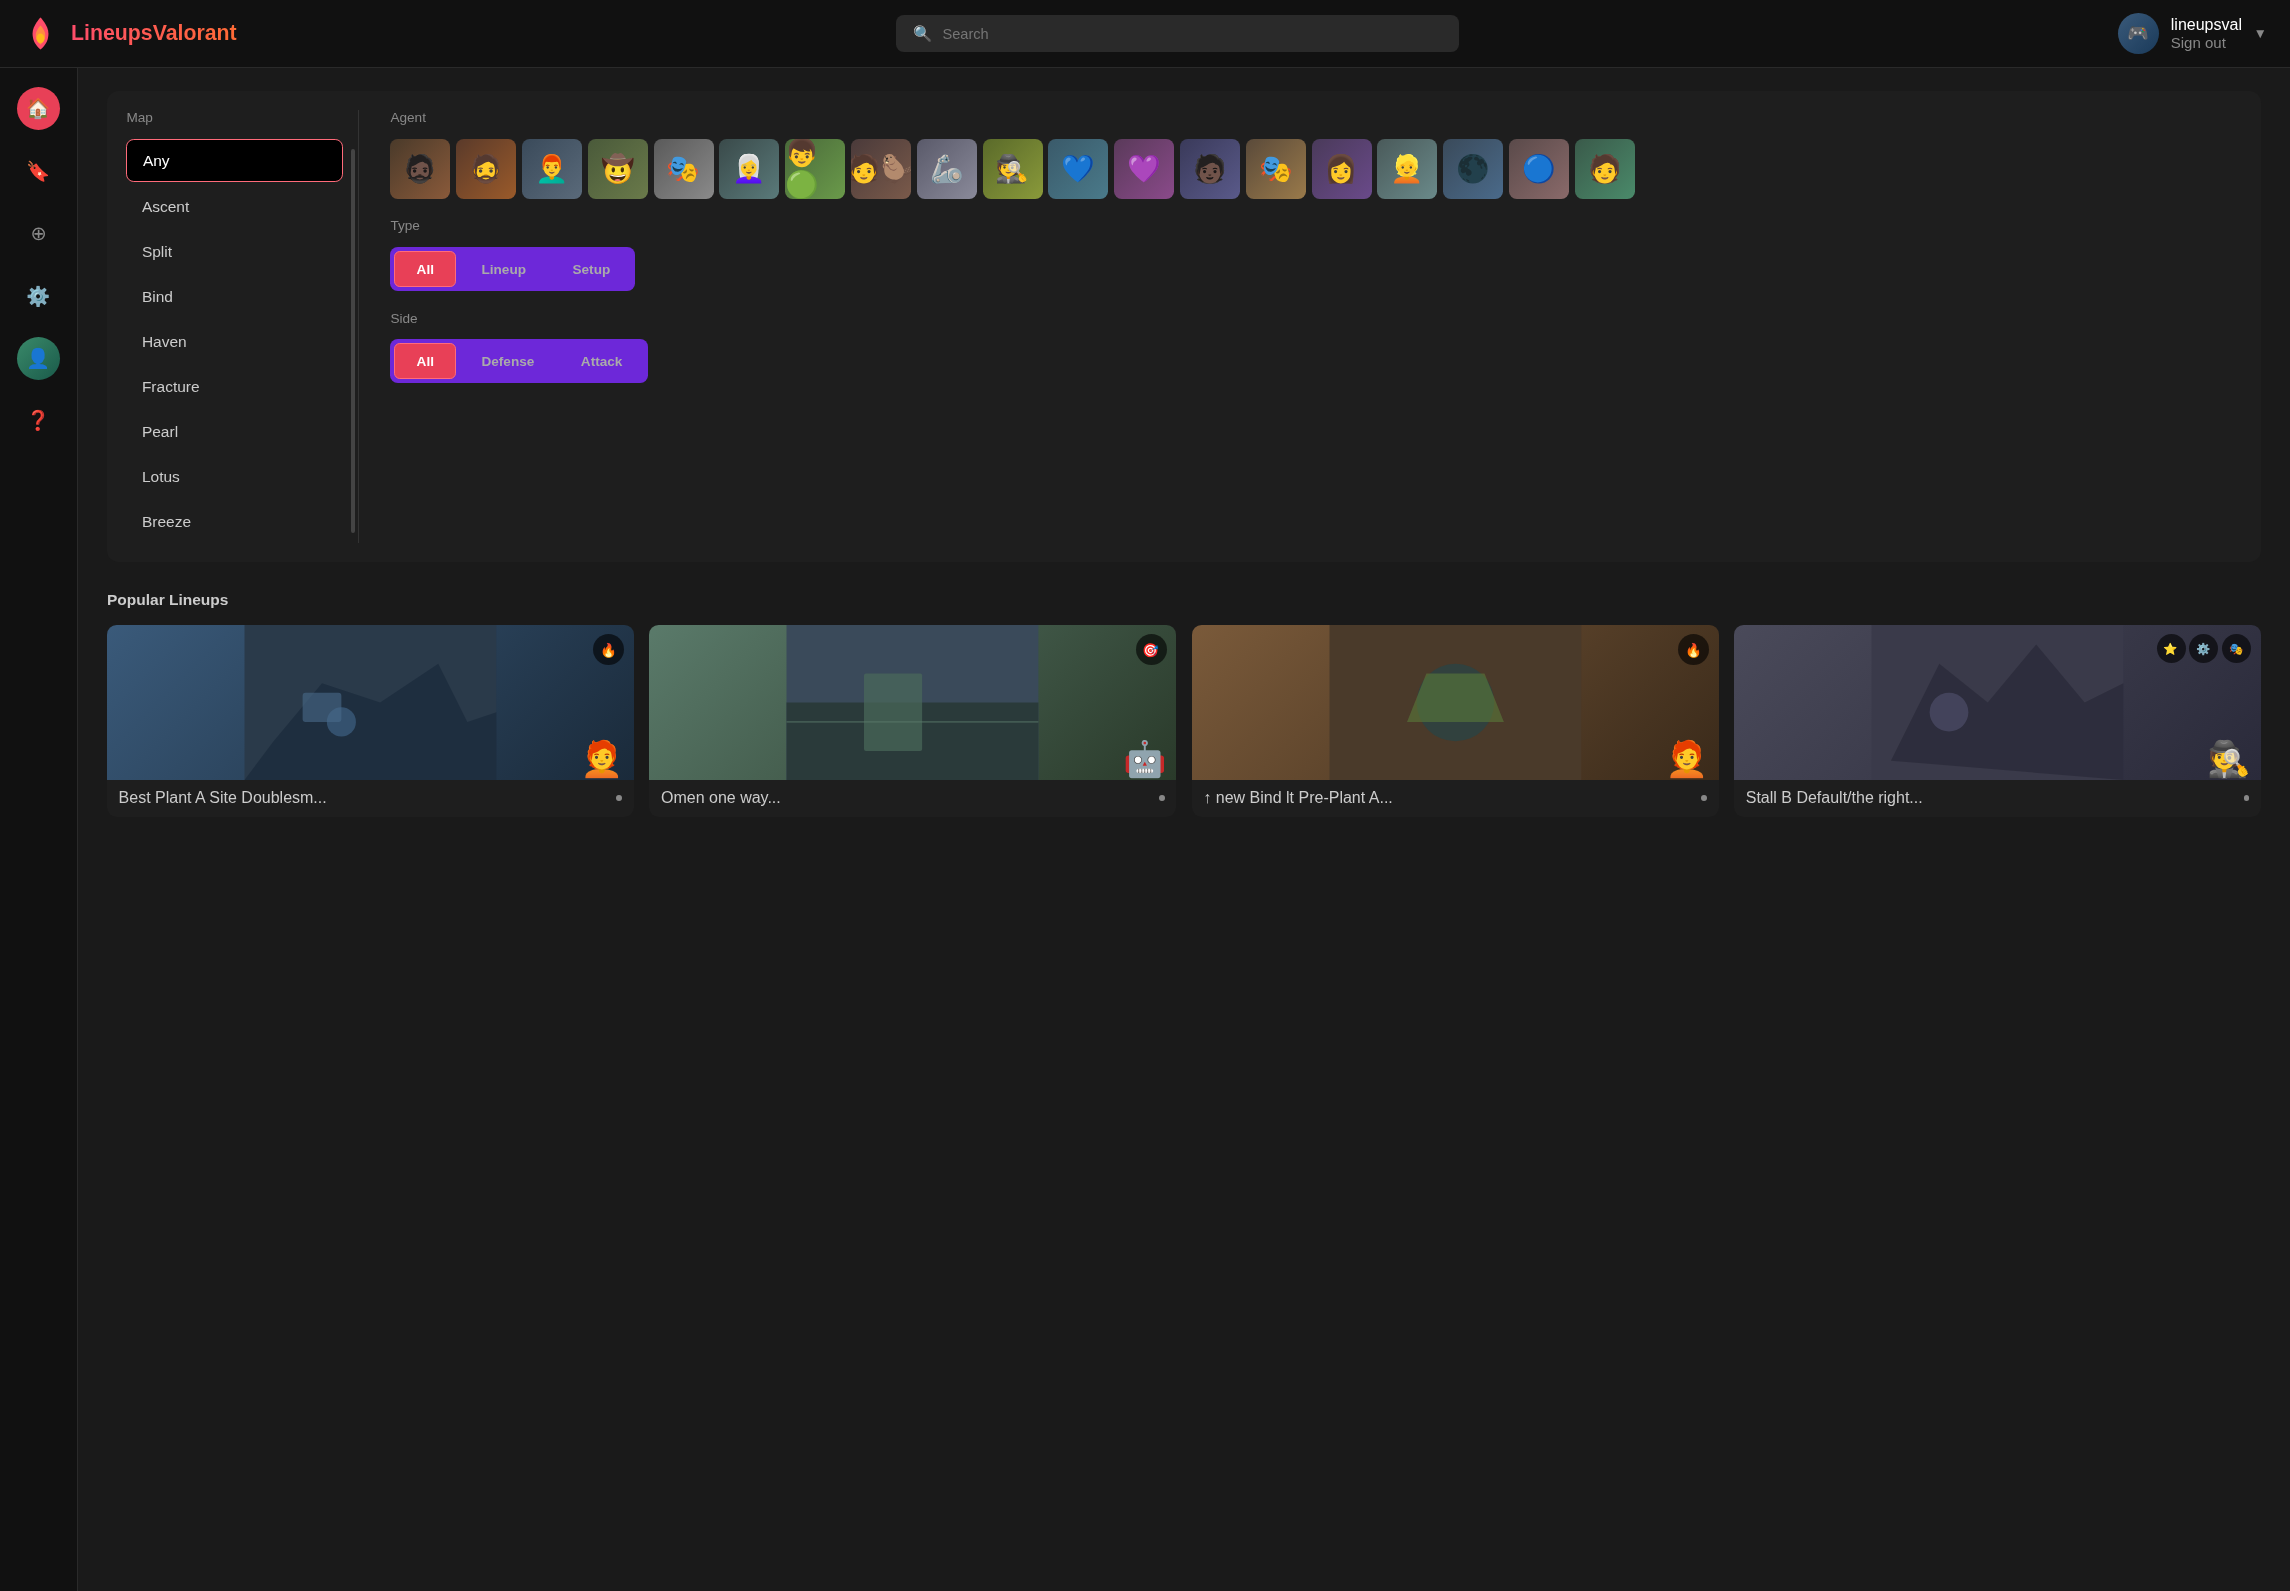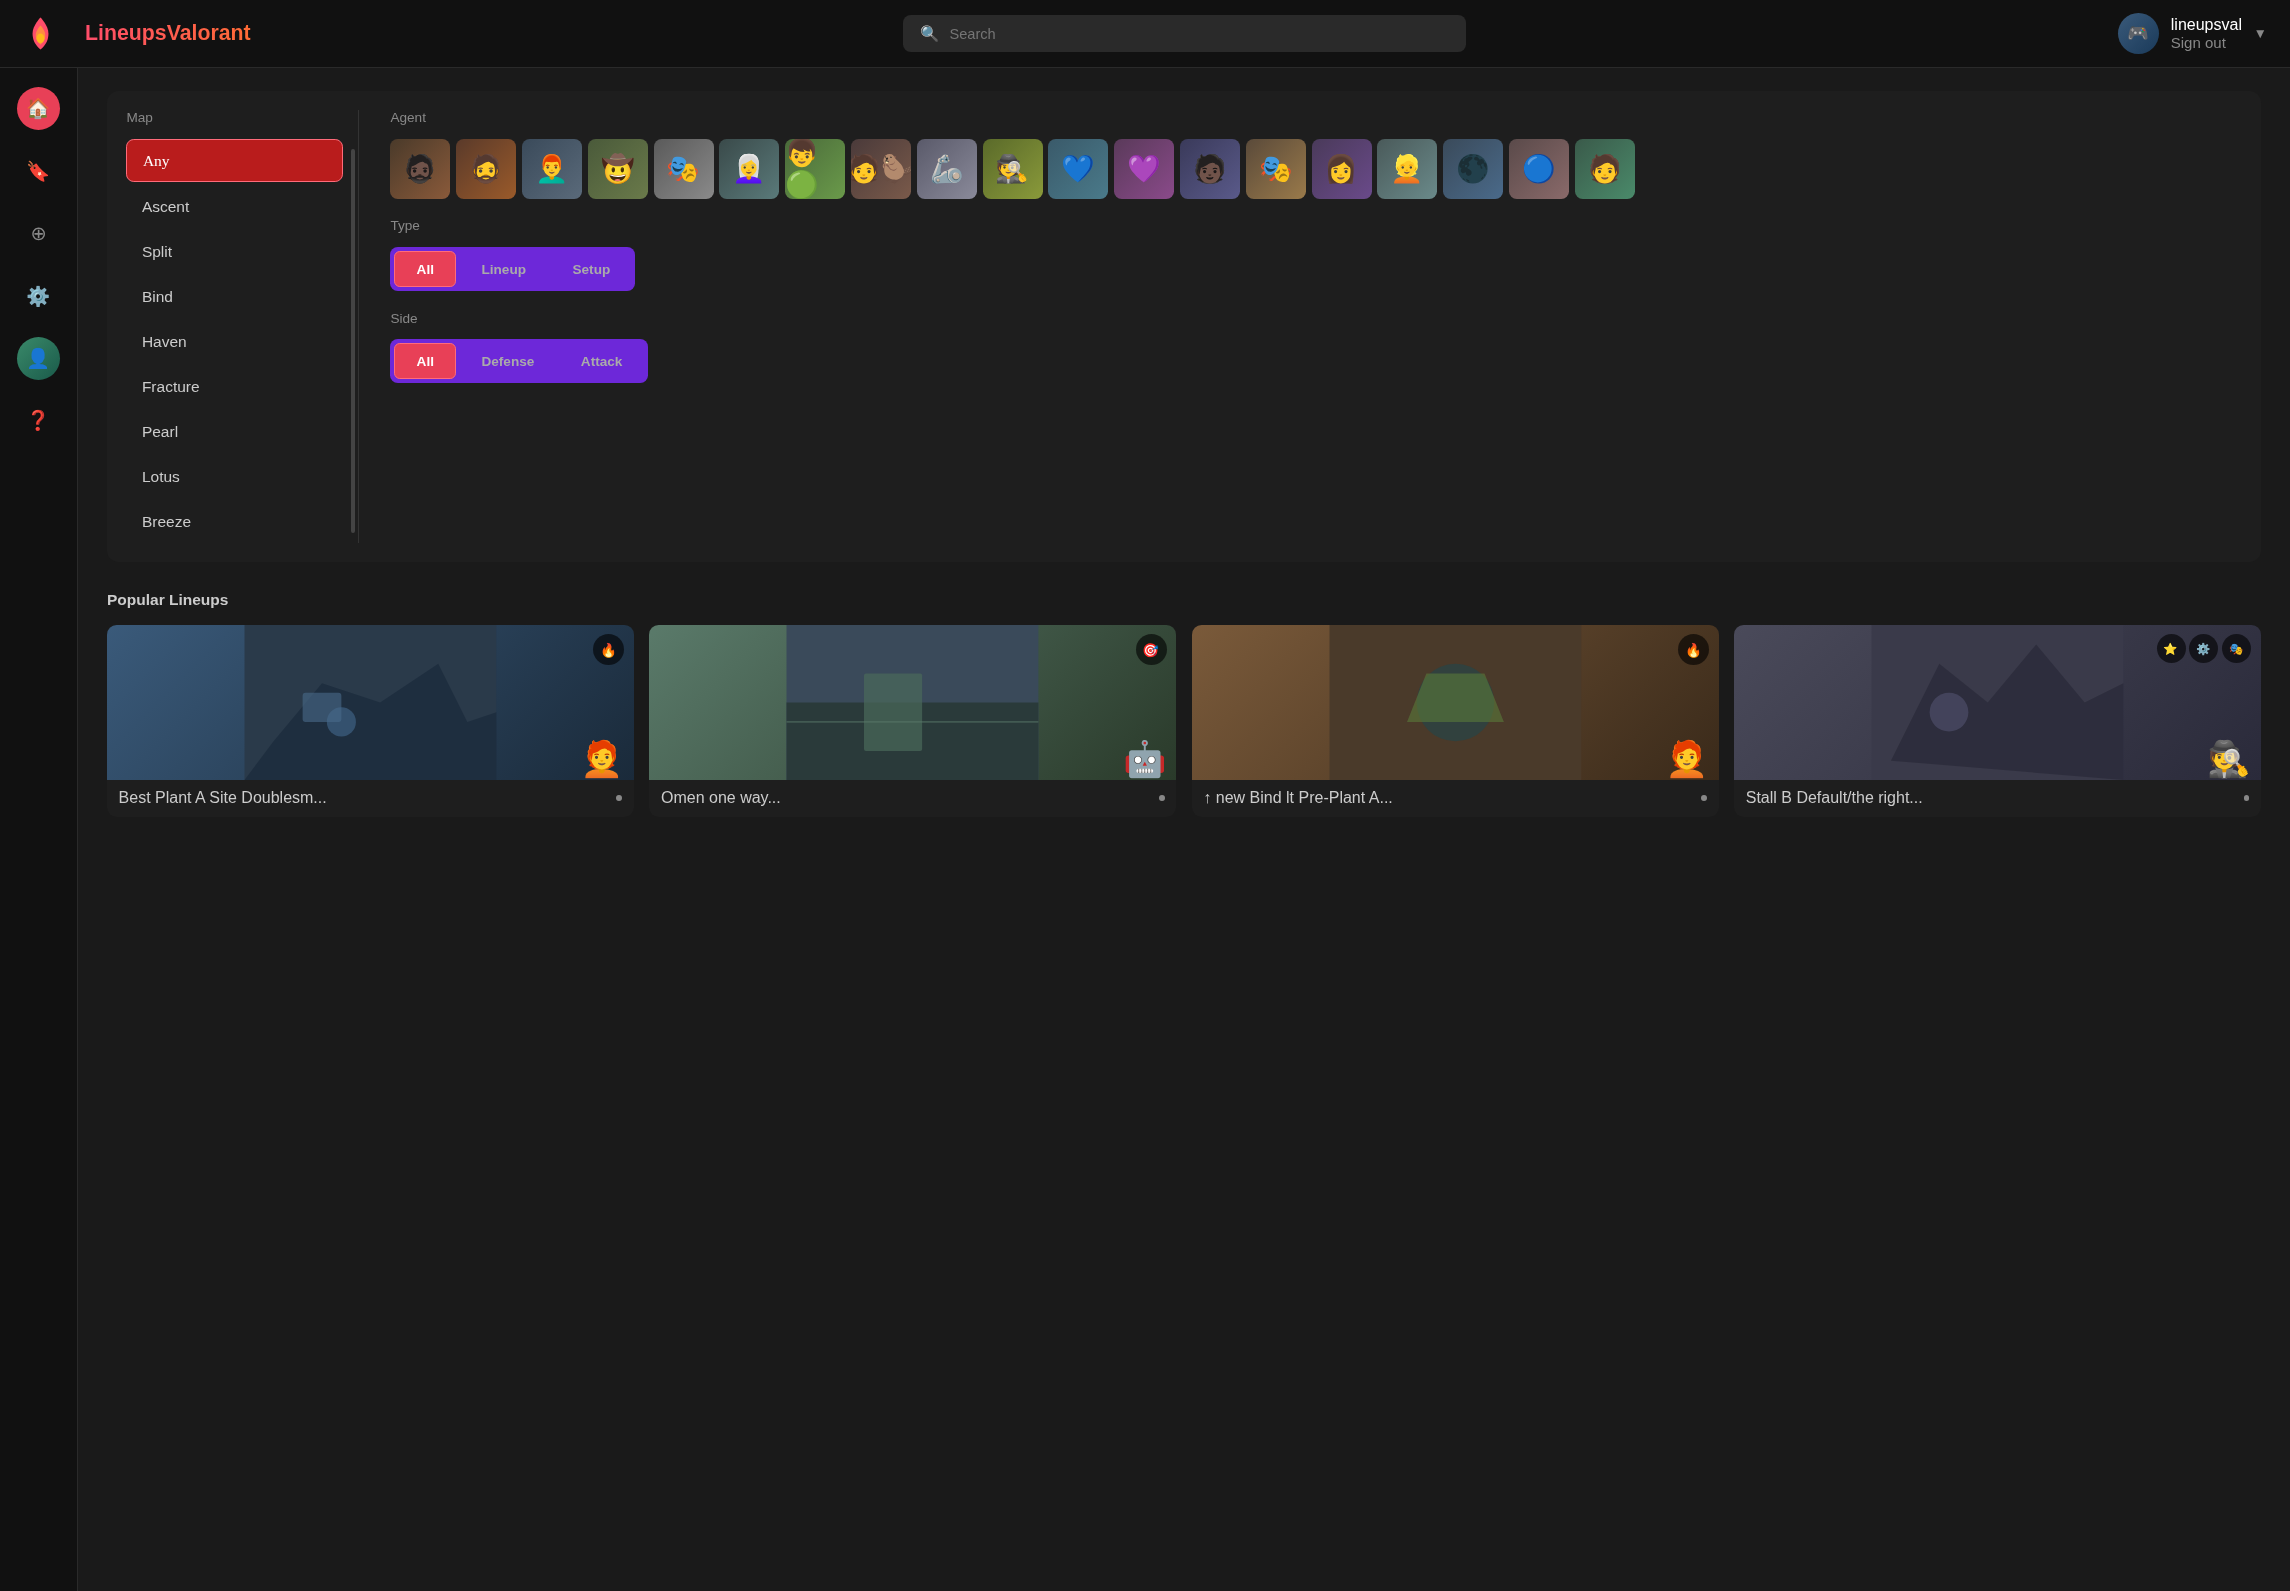--- a/index.html
+++ b/index.html
@@ -18,21 +18,21 @@
       justify-content: space-between;
       padding: 0 23px;
       height: 68px;
       background-color: #111111;
       border-bottom: 1px solid #2a2a2a;
     }
 
     .header-logo {
       display: flex;
       align-items: center;
-      gap: 27px;
+      gap: 13px;
     }
 
     .logo-icon {
       width: 35px;
       height: 35px;
     }
 
     .logo-text {
       font-size: 21.3px;
       font-weight: 700;
@@ -194,24 +194,23 @@
     .map-item {
       padding: 11.6px 15.5px;
       border-radius: 7.8px;
       cursor: pointer;
       font-size: 15.5px;
       font-weight: 500;
       color: #ccc;
     }
 
     .map-item.selected {
-      background-color: #b91c1c;
+      background-color: #000000;
       color: white;
       border: 1.9px solid #ff6b7a;
-      font-family: Liberation Serif, serif;
     }
 
     .map-scrollbar {
       position: absolute;
       right: 3.9px;
       top: 39px;
       bottom: 9.7px;
       width: 3.9px;
       background-color: #444;
       border-radius: 1.9px;

